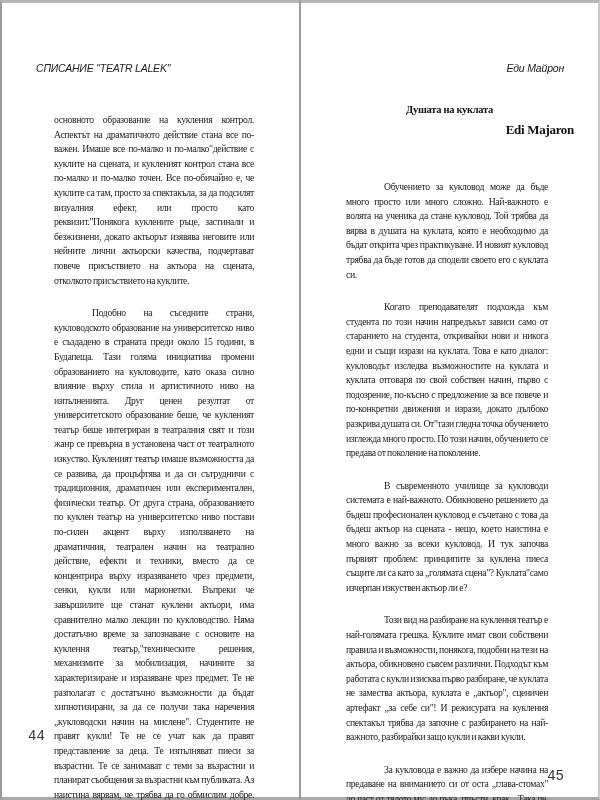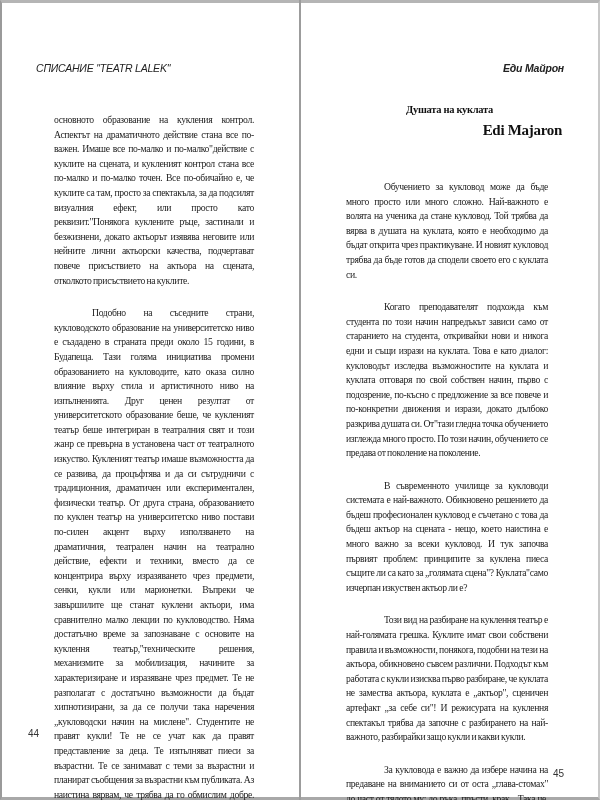--- a/index.html
+++ b/index.html
@@ -21,49 +21,49 @@
   .page.left { left:2px; width:297px; }
   .page.right { left:301px; width:297px; }
 
   .running-head {
     position:absolute; top:62px;
     font-family:"Liberation Sans", sans-serif;
     font-style:italic; font-size:10.5px; color:#222;
     letter-spacing:-0.2px;
   }
   .page.left .running-head { left:34px; }
-  .page.right .running-head { right:34px;font-weight:bold; }
+  .page.right .running-head { right:34px; }
 
   .body-text {
     position:absolute;
     font-family:"Liberation Serif", serif;
     font-size:9.7px; line-height:14.6px; color:#1c1c1c;
     text-align:justify;
     letter-spacing:-0.35px;
     word-spacing:-0.5px;
   }
   .page.left .body-text { left:34px; top:95px; width:236px; }
   .page.right .body-text { left:27px; top:162px; width:238px; }
   .body-text p { margin:18px; }
   .body-text p.indent { text-indent:38px; }
 
   .article-title {
     position:absolute; top:104px; left:0; width:297px; text-align:center;
     font-family:"Liberation Serif", serif; font-weight:bold;
     font-size:10.5px; color:#111; letter-spacing:-0.3px;
   }
   .article-author {
-    position:absolute; top:122px; right:36px;
+    position:absolute; top:122px; right:24px;
     font-family:"Liberation Serif", serif; font-weight:bold;
-    font-size:15px; color:#111; letter-spacing:-0.3px;
+    font-size:13px; color:#111; letter-spacing:-0.3px;
   }
 
   .page-number {
     position:absolute; top:728px;
-    font-family:Liberation Sans, sans-serif; font-size:10px; color:#333;
+    font-family:Liberation Mono, monospace; font-size:14px; color:#333;
   }
   .page.left .page-number { left:26px; }
   .page.right .page-number { right:34px;margin-top:40px; }
 </style>
 </head>
 <body>
 
 <div class="spread"></div>
 <div class="divider"></div>
 

